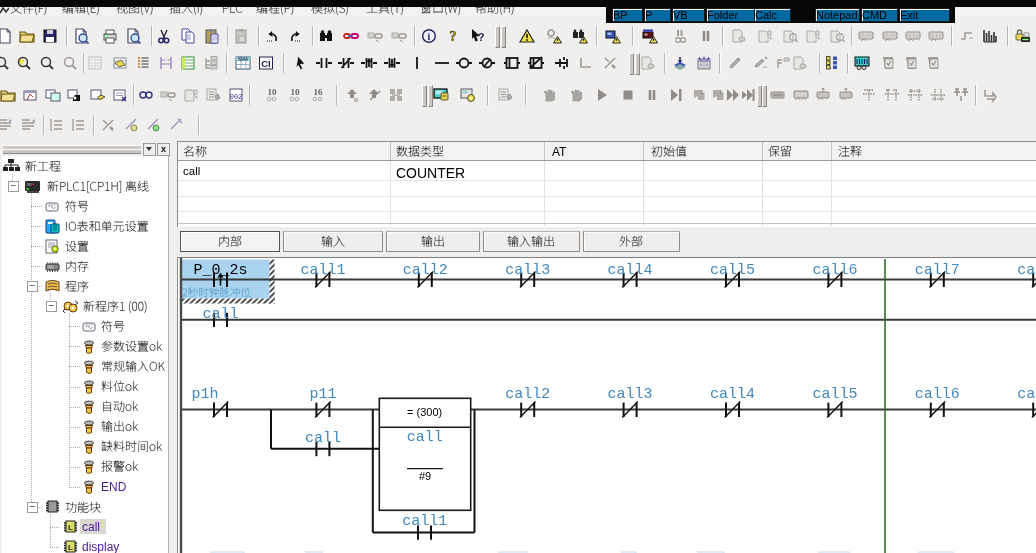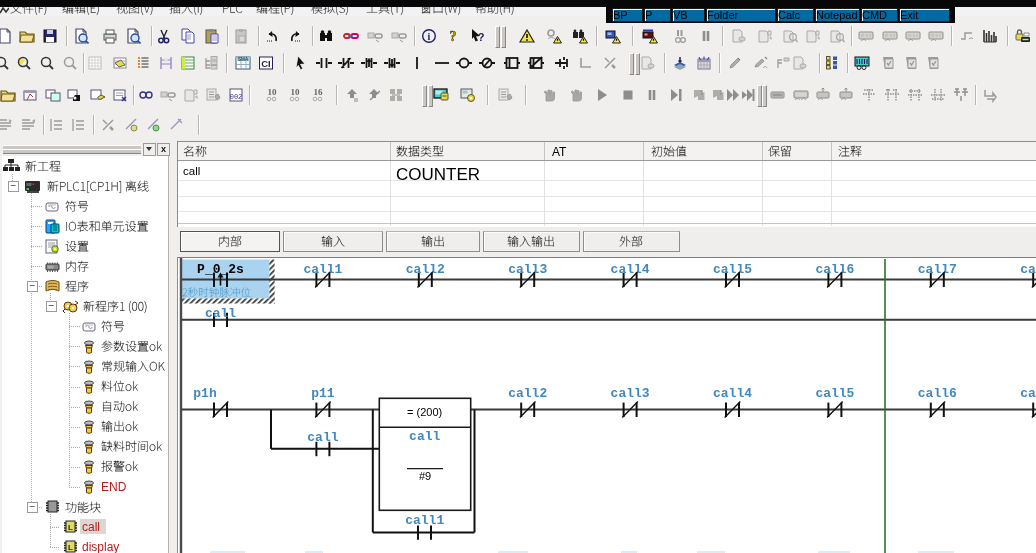--- a/index.html
+++ b/index.html
@@ -3,26 +3,26 @@
 <style>
 html,body{margin:0;padding:0}
 body{width:1036px;height:553px;overflow:hidden;position:relative;background:#f0efee;font-family:"Liberation Sans",sans-serif}
 .ab{position:absolute}
 .sep{position:absolute;width:1px;background:#b9b6b3;border-right:1px solid #fdfdfd}
 .grip{position:absolute;width:3px;border-left:1px solid #fff;border-top:1px solid #fff;background:#c9c6c3;border-right:1px solid #8a8885;border-bottom:1px solid #8a8885}
 
 .ic{position:absolute;width:16px;height:16px}
 .btn{position:absolute;top:8px;height:12px;background:#0369a1;border:1px solid #1c1c1c;box-shadow:inset 1px 1px 0 #fff;font-size:11px;color:#000;text-align:left;line-height:12px}
 
-.trow{position:absolute;font-size:12px;color:#b91c1c;white-space:nowrap}
+.trow{position:absolute;font-size:12px;color:#4c1d95;white-space:nowrap}
 .ebox{position:absolute;width:9px;height:9px;background:#fff;border:1px solid #9a9a9a;font-size:10px;line-height:8px;text-align:center;color:#333}
 .dotv{position:absolute;width:1px;background-image:linear-gradient(#aaa 1px,transparent 1px);background-size:1px 2px}
 .doth{position:absolute;height:1px;background-image:linear-gradient(90deg,#aaa 1px,transparent 1px);background-size:2px 1px}
 
-.lb{position:absolute;font-family:"Liberation Mono",monospace;font-weight:bold;font-size:13px;color:#4288bd;white-space:nowrap;transform:translateX(-50%)}
+.lb{position:absolute;font-family:"Liberation Mono",monospace;font-weight:normal;font-size:15px;color:#4288bd;white-space:nowrap;transform:translateX(-50%)}
 .lk{position:absolute;font-family:"Liberation Sans",sans-serif;font-size:11px;color:#000;white-space:nowrap;transform:translateX(-50%)}
 </style></head>
 <body>
 
 <div class="ab" style="left:0;top:0;width:1036px;height:16px;background:#f2f2f5"></div>
 <div class="ab" style="left:0;top:16px;width:1036px;height:123px;background:#f0efee;border-bottom:1px solid #9b9895"></div>
 <svg class="ab" style="left:10px;top:0.1px" width="37.4" height="16.8" viewBox="0 -1060 3116 1400">
     <g fill="#111" stroke="#111" stroke-width="12" transform="scale(1,-1)">
       <use href="#guni2F42" x="0"></use>
       <use href="#guni4EF6" x="1000"></use>
@@ -114,21 +114,21 @@
     <path d="M0 6L3 1l3 4 3-4" stroke="#333" stroke-width="1.6" fill="none"></path>
   </svg>
 
 <div class="ab" style="left:0;top:0;width:1036px;height:7px;background:#070707"></div>
 <div class="ab" style="left:606px;top:0;width:349px;height:23px;background:#070707"></div>
 
 <div class="btn" style="left:612px;width:29px">BP</div>
 <div class="btn" style="left:644px;width:25px">P</div>
 <div class="btn" style="left:672px;width:31px">VB</div>
 <div class="btn" style="left:706px;width:68px">Folder</div>
-<div class="btn" style="left:777px;width:35px">Calc</div>
+<div class="btn" style="left:754px;width:35px">Calc</div>
 <div class="btn" style="left:815px;width:43px">Notepad</div>
 <div class="btn" style="left:861px;width:35px">CMD</div>
 <div class="btn" style="left:899px;width:49px">Exit</div>
 
 <svg class="ic" style="left:-3px;top:28px" viewBox="0 0 16 16">
     <path d="M3 1h7l3 3v11H3z" fill="#fff" stroke="#4a4a6a" stroke-width="1.2"></path>
     <path d="M10 1v3h3" fill="none" stroke="#4a4a6a"></path>
   </svg>
 <svg class="ic" style="left:19px;top:28px" viewBox="0 0 16 16">
     <path d="M1 4h5l2 2h7v8H1z" fill="#e8d080" stroke="#6a5a10" stroke-width="1.2"></path>
@@ -933,21 +933,21 @@
 <div class="ab" style="left:643px;top:161px;width:1px;height:65px;background:#e3e1df"></div>
 <div class="ab" style="left:762px;top:142px;width:1px;height:18px;background:#c6c3c0"></div>
 <div class="ab" style="left:762px;top:161px;width:1px;height:65px;background:#e3e1df"></div>
 <div class="ab" style="left:831px;top:142px;width:1px;height:18px;background:#c6c3c0"></div>
 <div class="ab" style="left:831px;top:161px;width:1px;height:65px;background:#e3e1df"></div>
 <div class="ab" style="left:178px;top:180px;width:858px;height:1px;background:#e8e6e4"></div>
 <div class="ab" style="left:178px;top:196px;width:858px;height:1px;background:#e8e6e4"></div>
 <div class="ab" style="left:178px;top:211px;width:858px;height:1px;background:#e8e6e4"></div>
 <div class="ab" style="left:178px;top:223px;width:858px;height:1px;background:#c6c3c0"></div>
 <div class="lk" style="left:183px;top:165px;transform:none;font-size:11.5px">call</div>
-<div class="lk" style="left:396px;top:165px;transform:none;font-size:17px">COUNTER</div>
+<div class="lk" style="left:396px;top:165px;transform:none;font-size:14px">COUNTER</div>
 <div class="lk" style="left:552px;top:145px;transform:none;font-size:12px">AT</div>
 
 <div class="ab" style="left:180px;top:231px;width:100px;height:21px;background:#f4f3f2;border:1px solid #55524f;box-shadow:inset 1px 1px 0 #fff;box-sizing:border-box"></div>
 <div class="ab" style="left:283px;top:231px;width:100px;height:21px;background:#efeeec;border:1px solid #8f8c89;border-top-color:#b5b2af;box-shadow:inset 1px 1px 0 #fbfbfa;box-sizing:border-box"></div>
 <div class="ab" style="left:385.5px;top:231px;width:94.5px;height:21px;background:#efeeec;border:1px solid #8f8c89;border-top-color:#b5b2af;box-shadow:inset 1px 1px 0 #fbfbfa;box-sizing:border-box"></div>
 <div class="ab" style="left:482.5px;top:231px;width:97.5px;height:21px;background:#efeeec;border:1px solid #8f8c89;border-top-color:#b5b2af;box-shadow:inset 1px 1px 0 #fbfbfa;box-sizing:border-box"></div>
 <div class="ab" style="left:582.5px;top:231px;width:97.5px;height:21px;background:#efeeec;border:1px solid #8f8c89;border-top-color:#b5b2af;box-shadow:inset 1px 1px 0 #fbfbfa;box-sizing:border-box"></div>
 
 <div class="ab" style="left:177px;top:257px;width:859px;height:296px;background:#fff;border-left:1px solid #8f8c89;border-top:1px solid #7f7c79;overflow:hidden" id="ladder">
 <svg class="ab" style="left:0;top:0" width="859" height="296">
@@ -1045,21 +1045,21 @@
     <div class="lb" style="left:27px;top:128.3px">p1h</div>
     <div class="lb" style="left:144.9px;top:128.3px">p11</div>
     <div class="lb" style="left:349.70000000000005px;top:128.3px">call2</div>
     <div class="lb" style="left:452.1px;top:128.3px">call3</div>
     <div class="lb" style="left:554.5px;top:128.3px">call4</div>
     <div class="lb" style="left:656.9000000000001px;top:128.3px">call5</div>
     <div class="lb" style="left:759.3000000000001px;top:128.3px">call6</div>
     <div class="lb" style="left:861.7px;top:128.3px">call7</div>
     <div class="lb" style="left:144.9px;top:171.8px">call</div>
     <div class="lb" style="left:246.7px;top:254.6px">call1</div>
-    <div class="lk" style="left:246.7px;top:148.0px">= (200)</div>
+    <div class="lk" style="left:246.7px;top:148.0px">= (300)</div>
     <div class="lb" style="left:246.7px;top:170.6px">call</div>
     <div class="lk" style="left:247px;top:212.0px">#9</div>
     <div class="ab" style="left:32px;top:292.8px;width:35px;height:2.2px;background:rgba(100,155,200,.20)"></div>
     <div class="ab" style="left:127px;top:292.8px;width:18px;height:2.2px;background:rgba(100,155,200,.20)"></div>
     <div class="ab" style="left:320px;top:292.8px;width:30px;height:2.2px;background:rgba(100,155,200,.20)"></div>
     <div class="ab" style="left:443px;top:292.8px;width:16px;height:2.2px;background:rgba(100,155,200,.20)"></div>
     <div class="ab" style="left:519px;top:292.8px;width:28px;height:2.2px;background:rgba(100,155,200,.20)"></div>
     <div class="ab" style="left:640px;top:292.8px;width:32px;height:2.2px;background:rgba(100,155,200,.20)"></div>
     <div class="ab" style="left:740px;top:292.8px;width:36px;height:2.2px;background:rgba(100,155,200,.20)"></div>
 </div>

